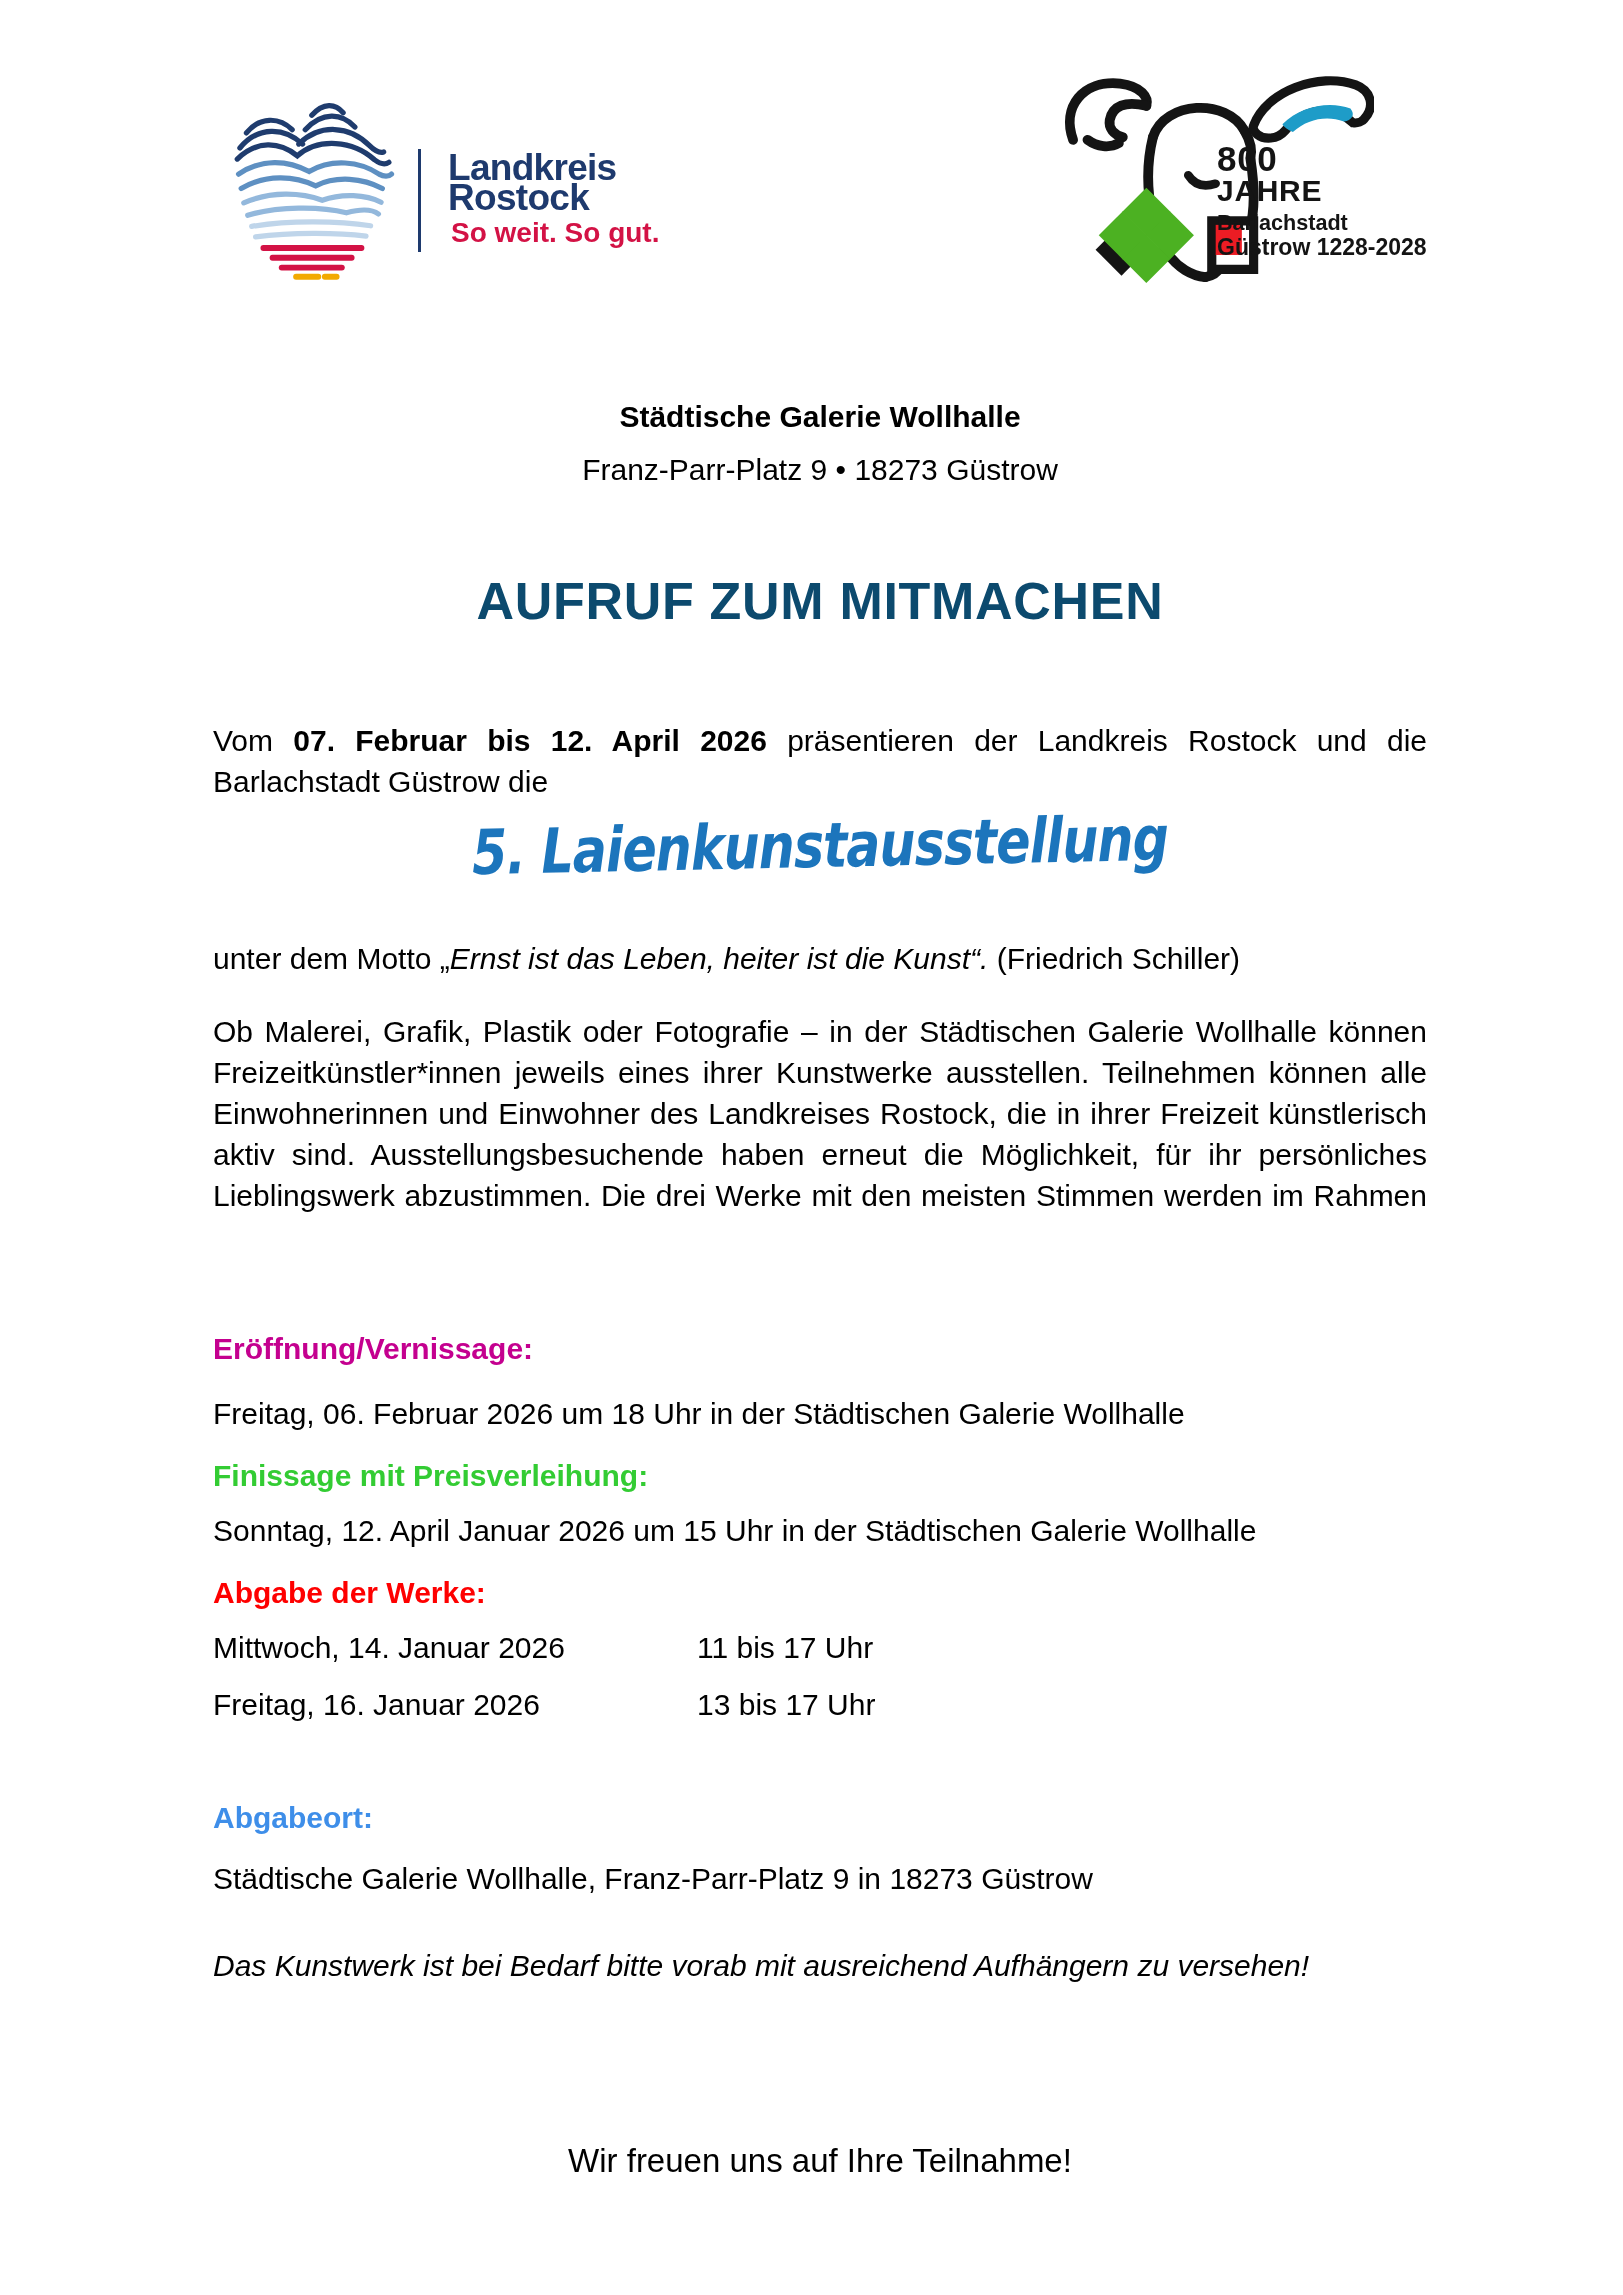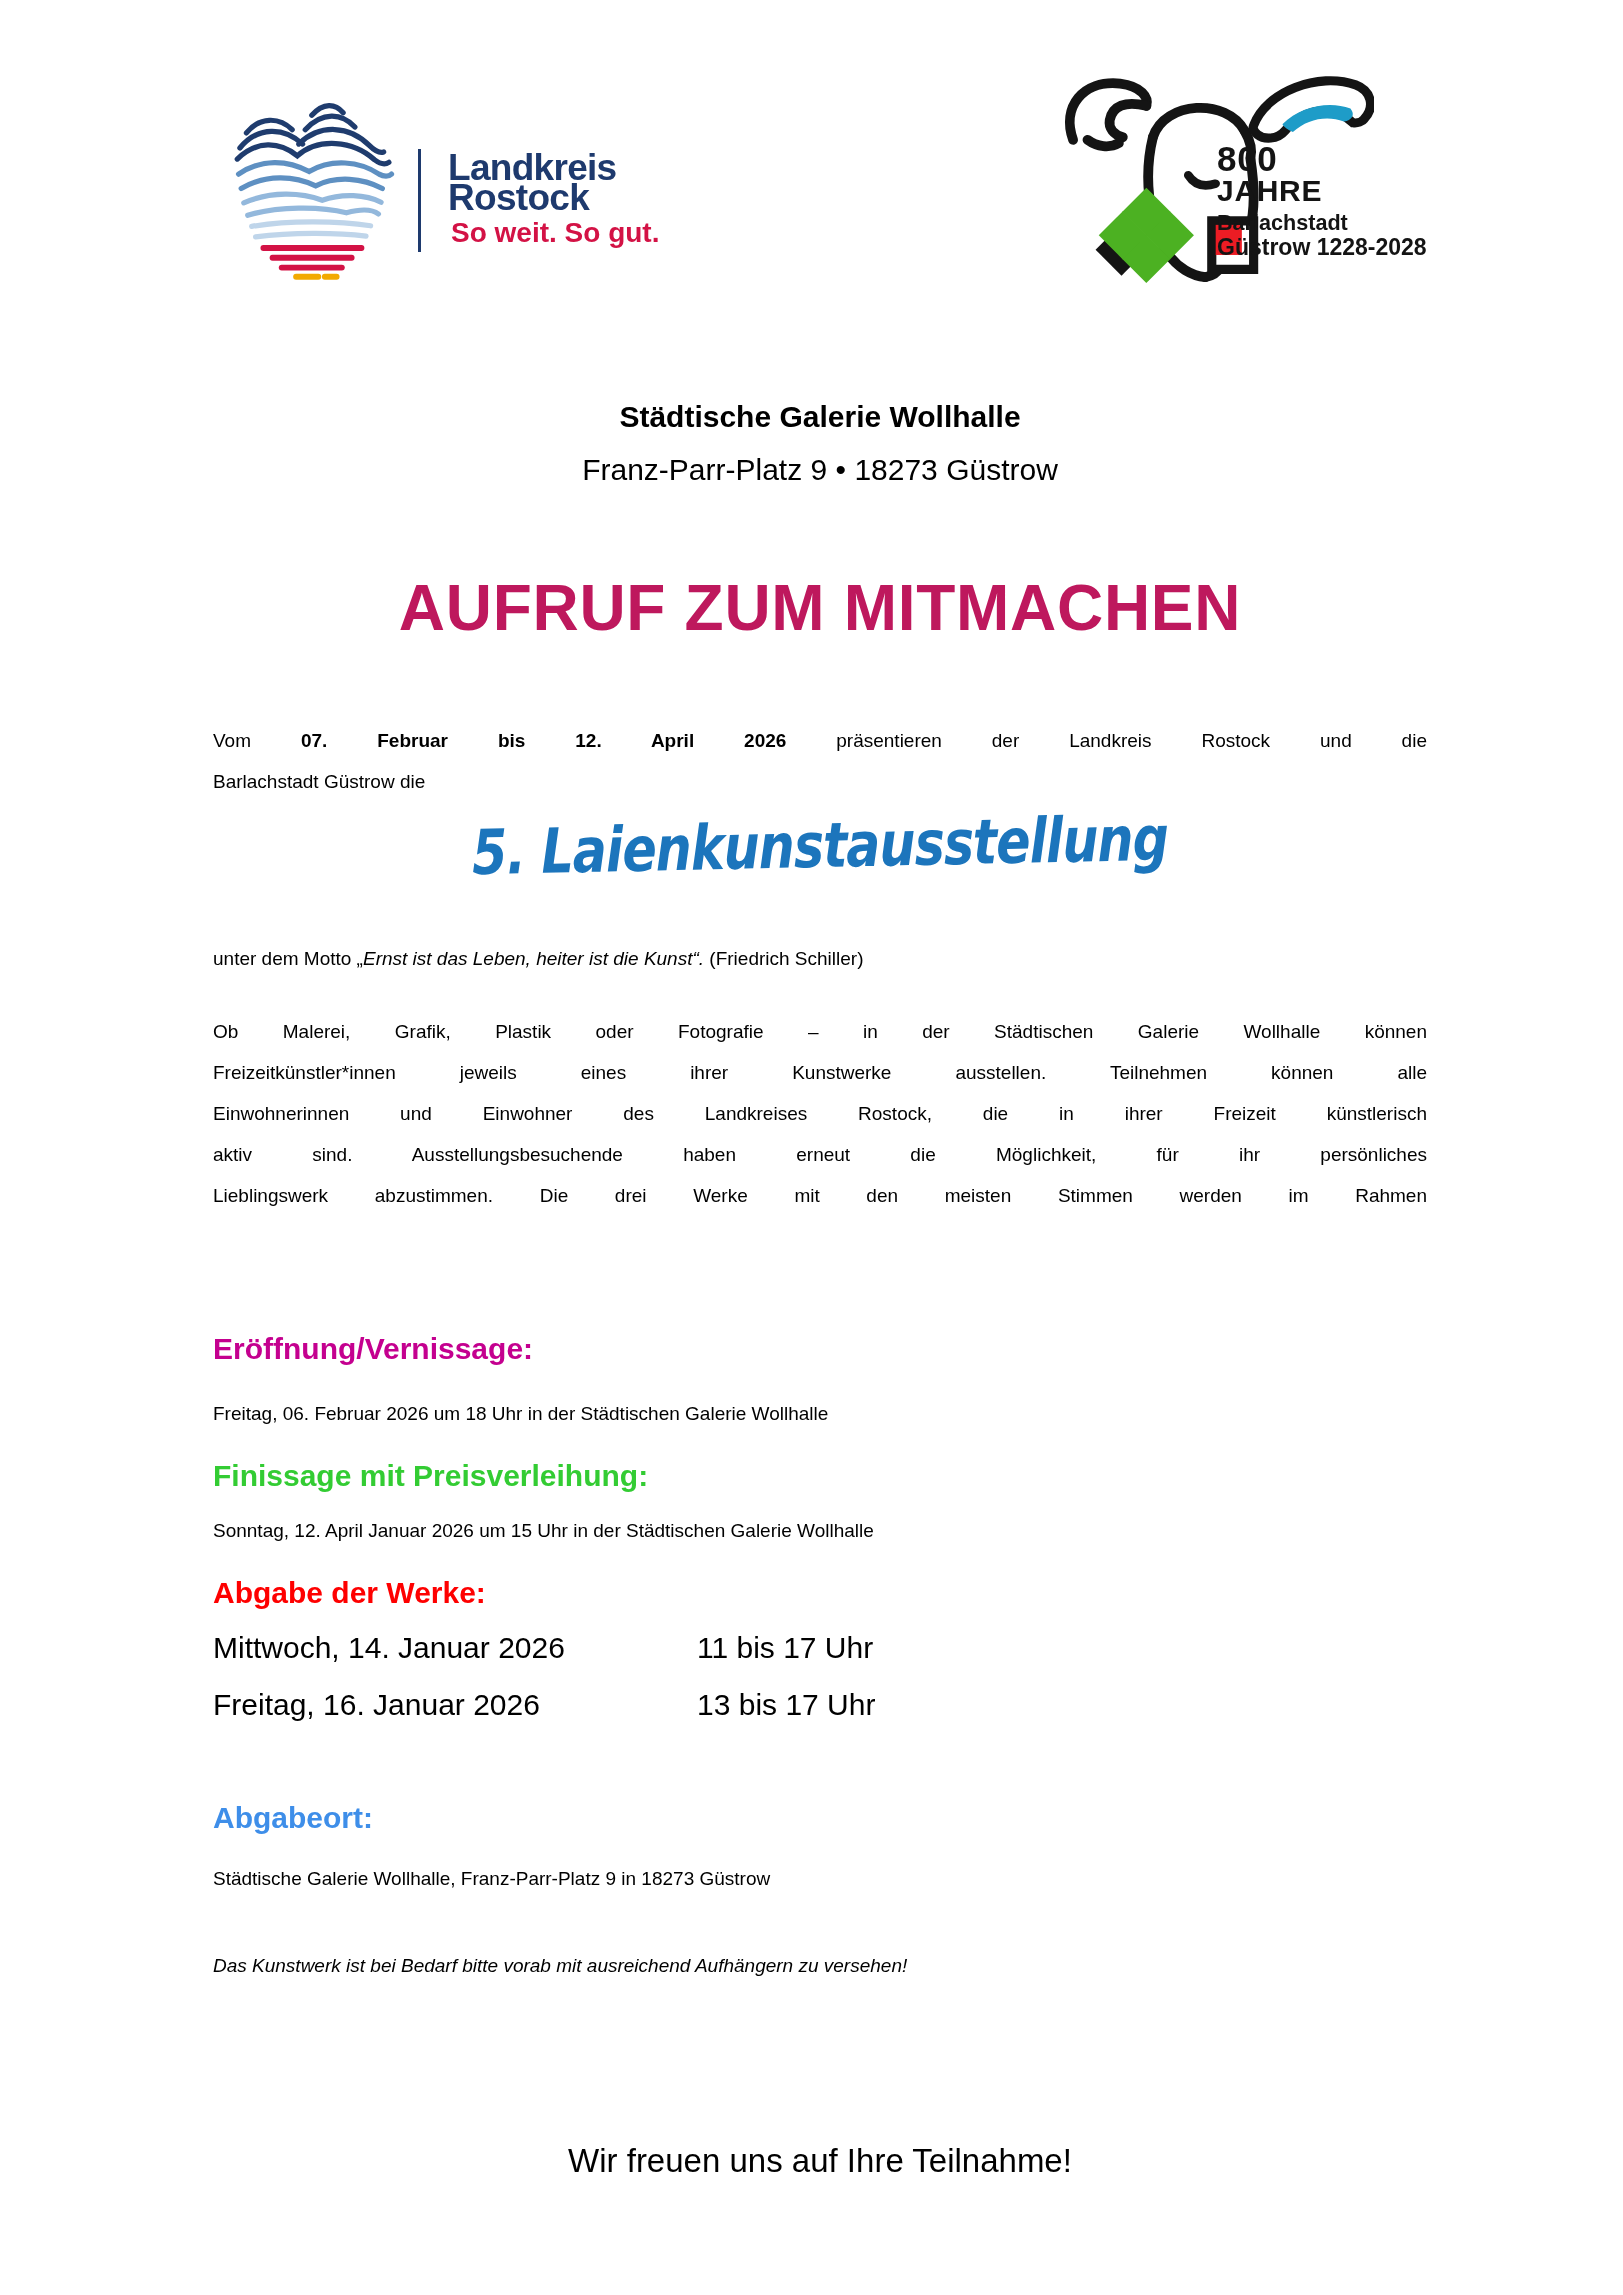--- a/index.html
+++ b/index.html
@@ -3,39 +3,39 @@
 <meta charset="utf-8">
 <style>
   html,body{margin:0;padding:0;background:#e8e8e8;}
   .page{
     position:relative;width:1623px;height:2295px;background:#ffffff;
     font-family:"Liberation Sans",sans-serif;color:#000;overflow:hidden;margin:0 auto;
   }
   .abs{position:absolute;}
   .content{left:213px;width:1214px;}
   .center{text-align:center;}
-  .body-text{font-size:19px;line-height:41px;}
+  .body-text{font-size:30px;line-height:41px;}
   .bold{font-weight:bold;}
   .italic{font-style:italic;}
   .just{text-align:justify;text-align-last:justify;}
   
   .lk-logo{left:232px;top:97px;width:471px;height:183px;}
   .lk-divider{position:absolute;left:186px;top:52px;width:3.3px;height:103px;background:#1E3A6E;}
   .lk-name{position:absolute;left:216px;top:56px;font-size:37px;line-height:30px;font-weight:bold;color:#1E3A6E;letter-spacing:-0.7px;}
   .lk-slogan{position:absolute;left:219px;top:120px;font-size:28px;font-weight:bold;color:#D31245;}
   .jb-logo{left:1060px;top:60px;width:406px;height:229px;}
   .jb-text{position:absolute;left:157px;top:82px;color:#141414;}
   .jb-800{font-size:35px;font-weight:bold;line-height:33px;letter-spacing:0.7px;}
   .jb-jahre{font-size:30px;font-weight:bold;line-height:31px;letter-spacing:0.7px;}
   .jb-barlach{font-size:21.6px;font-weight:bold;line-height:23.6px;margin-top:5.2px;}
   .jb-guestrow{font-size:23px;font-weight:bold;line-height:25px;}
   
   .org-title{top:400px;font-weight:bold;font-size:30px;}
   .org-address{top:453px;font-size:30px;}
-  .headline{top:571px;font-size:64px;font-weight:bold;letter-spacing:0.7px;color:#be185d;}
+  .headline{top:571px;font-size:52px;font-weight:bold;letter-spacing:0.7px;color:#0c4a6e;}
   .intro{top:720px;}
   .script-title{
     top:800px;font-family:"DejaVu Sans",sans-serif;font-style:italic;font-weight:bold;
     font-size:62px;color:#1C75BC;transform:rotate(-1.2deg) scaleX(0.82);transform-origin:center;
     letter-spacing:-1.3px;line-height:92px;
   }
   .motto{top:938px;}
   .para2{top:1011px;}
   .h-sec{font-size:30px;font-weight:bold;}
   .c-magenta{color:#C4008F;}

